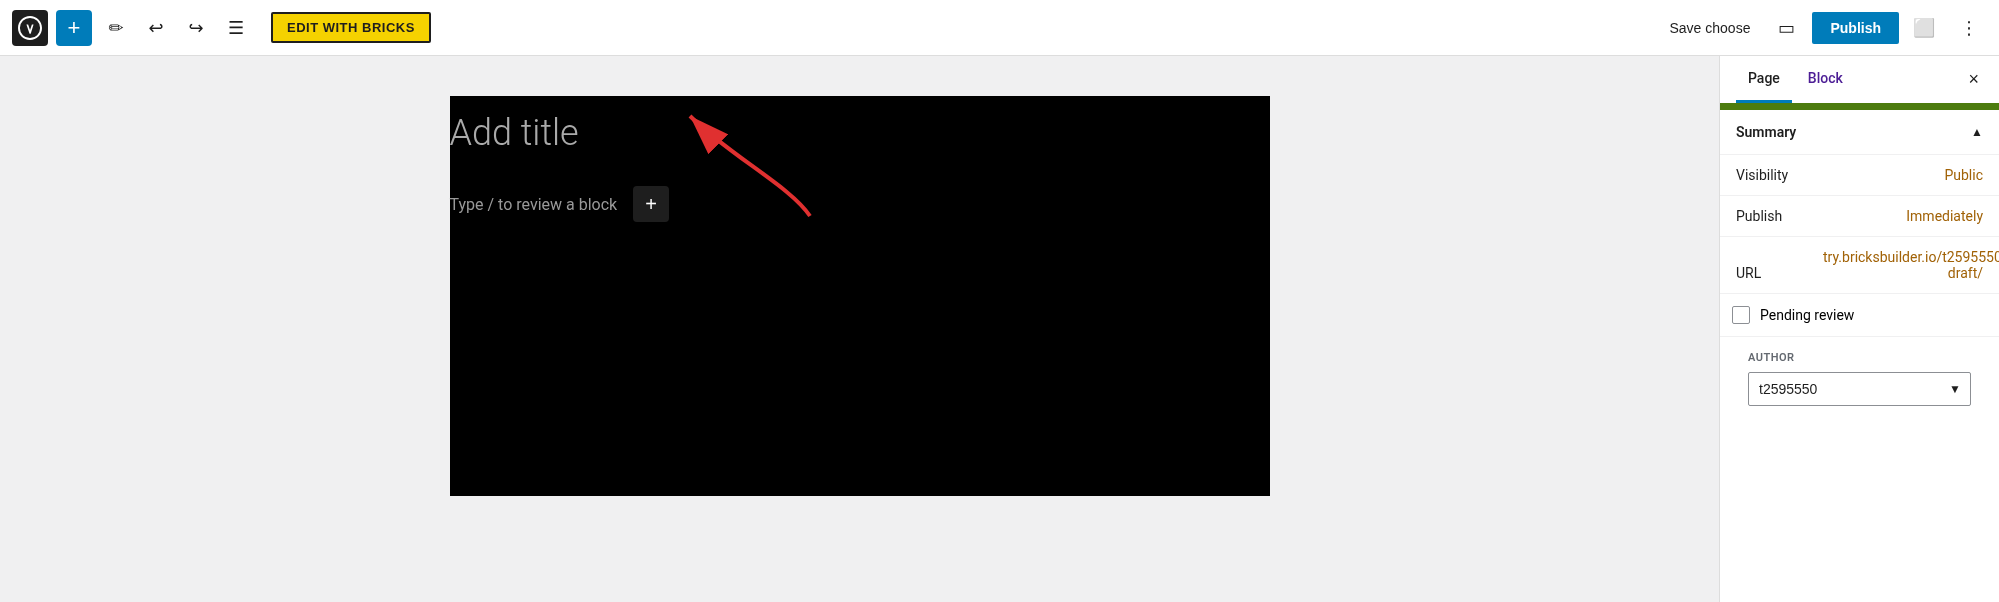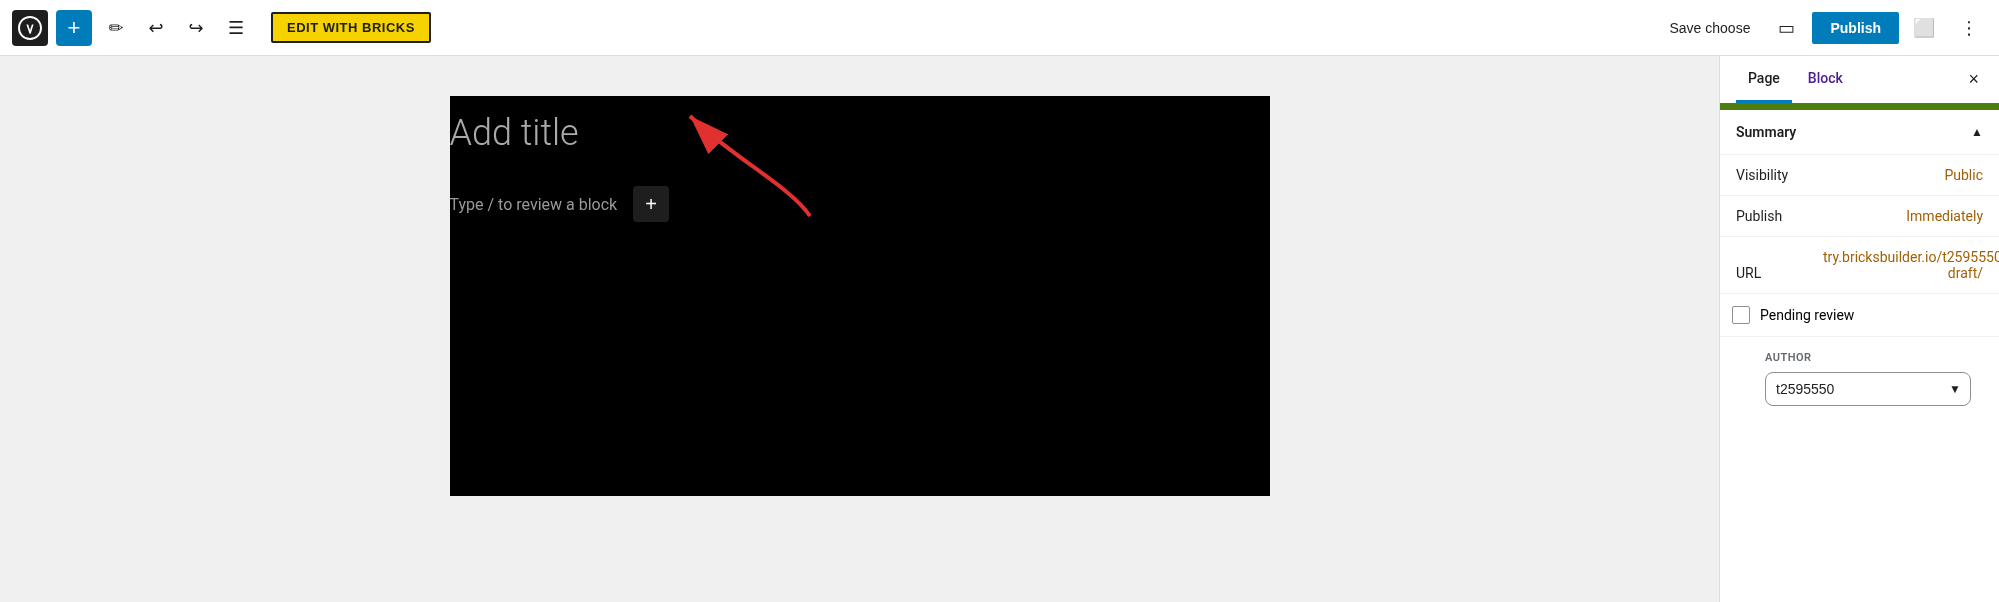--- a/index.html
+++ b/index.html
@@ -258,38 +258,37 @@
       border: 1px solid #8c8f94;
       background: #fff;
       border-radius: 2px;
       cursor: pointer;
       flex-shrink: 0;
     }
 
     
     .author-section {
       padding: 14px 28px;
-      margin-left: 17px;
     }
     .author-label {
       font-size: 11px;
       font-weight: 600;
       color: #646970;
       letter-spacing: 0.5px;
       text-transform: uppercase;
       margin-bottom: 8px;
     }
     .author-select-wrapper {
       position: relative;
     }
     .author-select {
       width: 100%;
       padding: 8px 32px 8px 10px;
       border: 1px solid #8c8f94;
-      border-radius: 8px;
+      border-radius: 2px;
       font-size: 14px;
       color: #1e1e1e;
       background: #fff;
       appearance: none;
       cursor: pointer;
     }
     .select-arrow {
       position: absolute;
       right: 10px;
       top: 50%;

